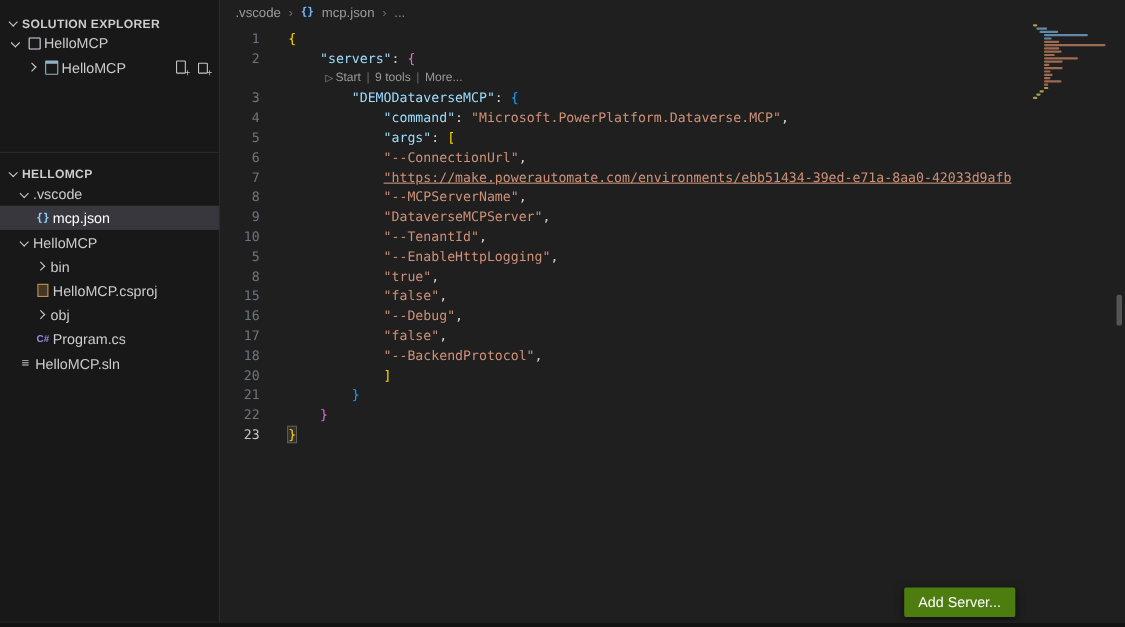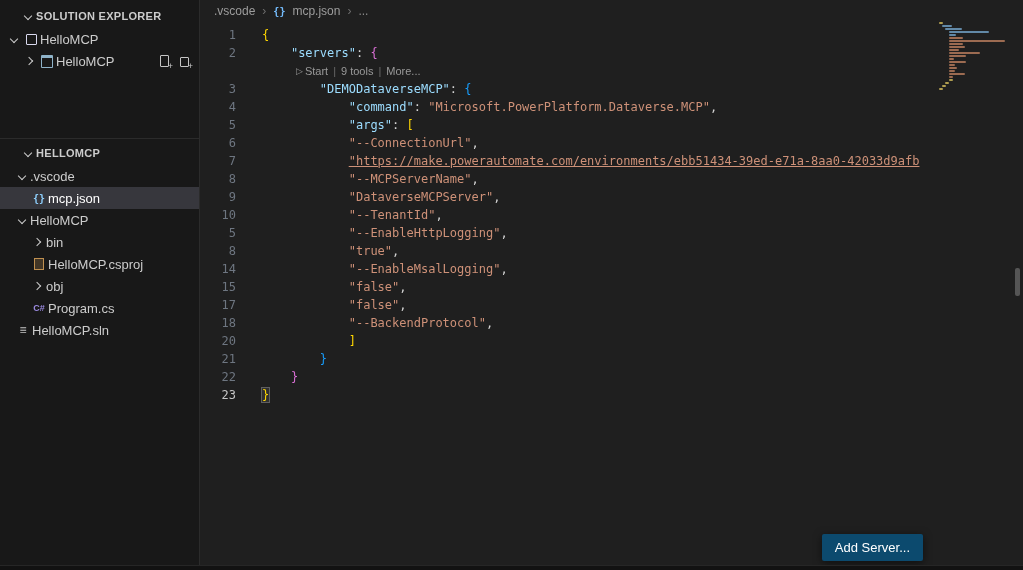--- a/index.html
+++ b/index.html
@@ -2,21 +2,21 @@
 <html><head>
 <meta charset="utf-8">
 <style>
   * { margin:0; padding:0; box-sizing:border-box; }
   html,body { width:1023px; height:570px; overflow:hidden; }
   body { background:#1f1f1f; font-family:"Liberation Sans","DejaVu Sans",sans-serif; position:relative; }
   .app { display:flex; width:100%; height:100%; position:relative; }
 
   
   .sidebar { width:200px; flex:none; background:#181818; border-right:1px solid #2b2b2b; color:#cccccc; display:flex; flex-direction:column; padding-top:4px; }
-  .section-header { display:flex; align-items:center; height:24px; padding-left:20px; font-size:11px; font-weight:bold; color:#cccccc; letter-spacing:.3px; cursor:pointer; }
+  .section-header { display:flex; align-items:flex-end; height:24px; padding-left:4px; font-size:11px; font-weight:bold; color:#cccccc; letter-spacing:.3px; cursor:pointer; }
   .sol-section { height:134px; }
   .folder-section { border-top:1px solid #2b2b2b; padding-top:2px; }
   .trow { display:flex; align-items:center; height:22px; font-size:13px; color:#cccccc; cursor:pointer; white-space:nowrap; }
   .trow.selected { background:#37373d; color:#ffffff; }
   .pl6 { padding-left:6px; } .pl22 { padding-left:22px; }
   .lvl1 { padding-left:14px; } .lvl2 { padding-left:30px; }
   .tlabel { overflow:hidden; text-overflow:ellipsis; }
 
   
   .tw { width:16px; height:22px; flex:none; position:relative; }
@@ -68,21 +68,21 @@
   .play { font-size:9px; margin-right:2px; }
 
   
   .minimap { position:absolute; top:22px; right:10px; width:74px; cursor:pointer; }
   .mm-line { height:2px; margin-bottom:1px; border-radius:1px; opacity:.85; }
 
   
   .scroll-thumb { position:absolute; right:3px; top:268px; width:5px; height:28px; background:#555555; border-radius:2px; cursor:pointer; }
 
   
-  .add-server { position:absolute; right:100px; bottom:9px; background:#0c4a6e; color:#ffffff; border:none; border-radius:2px; padding:6px 13px; font-size:13px; font-family:"Liberation Sans","DejaVu Sans",sans-serif; cursor:pointer; box-shadow:0 2px 8px rgba(0,0,0,.5); }
+  .add-server { position:absolute; right:100px; bottom:9px; background:#4d7c0f; color:#ffffff; border:none; border-radius:2px; padding:6px 13px; font-size:13px; font-family:"Liberation Sans","DejaVu Sans",sans-serif; cursor:pointer; box-shadow:0 2px 8px rgba(0,0,0,.5); }
 
   .bottom-strip { position:absolute; left:0; right:0; bottom:0; height:5px; background:#121212; border-top:1px solid #262626; }
 </style>
 </head>
 <body>
 
 <div class="app">
 
   <aside class="sidebar">
 
@@ -211,26 +211,26 @@
         </div>
         <div class="crow">
           <span class="gut">5</span>
           <span class="ltext"><span>            </span><span class="tk-str">"--EnableHttpLogging"</span><span>,</span></span>
         </div>
         <div class="crow">
           <span class="gut">8</span>
           <span class="ltext"><span>            </span><span class="tk-str">"true"</span><span>,</span></span>
         </div>
         <div class="crow">
-          <span class="gut">14</span>
-          <span class="ltext"><span>            </span><span class="tk-str">"--EnableMsalLogging"</span><span>,</span></span>
-        </div>
-        <div class="crow">
           <span class="gut">15</span>
           <span class="ltext"><span>            </span><span class="tk-str">"false"</span><span>,</span></span>
+        </div>
+        <div class="crow">
+          <span class="gut">16</span>
+          <span class="ltext"><span>            </span><span class="tk-str">"--Debug"</span><span>,</span></span>
         </div>
         <div class="crow">
           <span class="gut">17</span>
           <span class="ltext"><span>            </span><span class="tk-str">"false"</span><span>,</span></span>
         </div>
         <div class="crow">
           <span class="gut">18</span>
           <span class="ltext"><span>            </span><span class="tk-str">"--BackendProtocol"</span><span>,</span></span>
         </div>
         <div class="crow">

